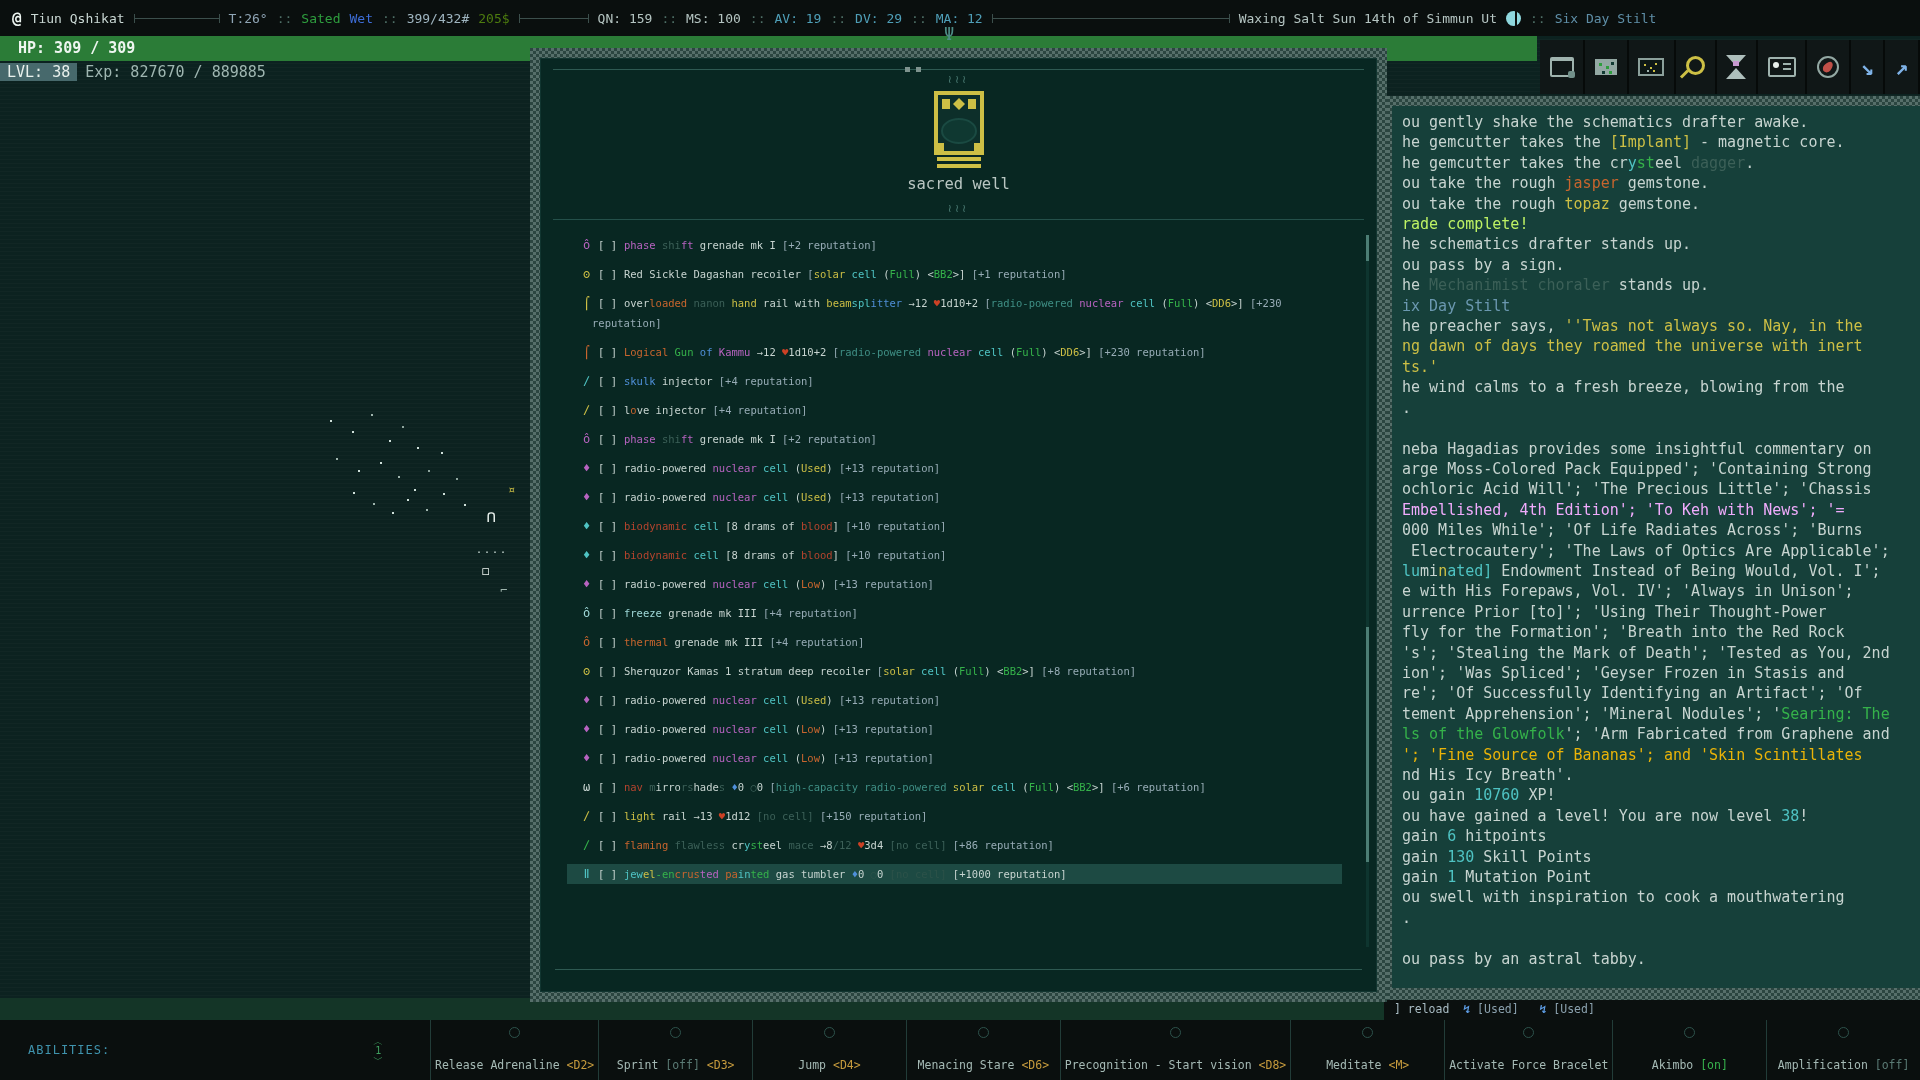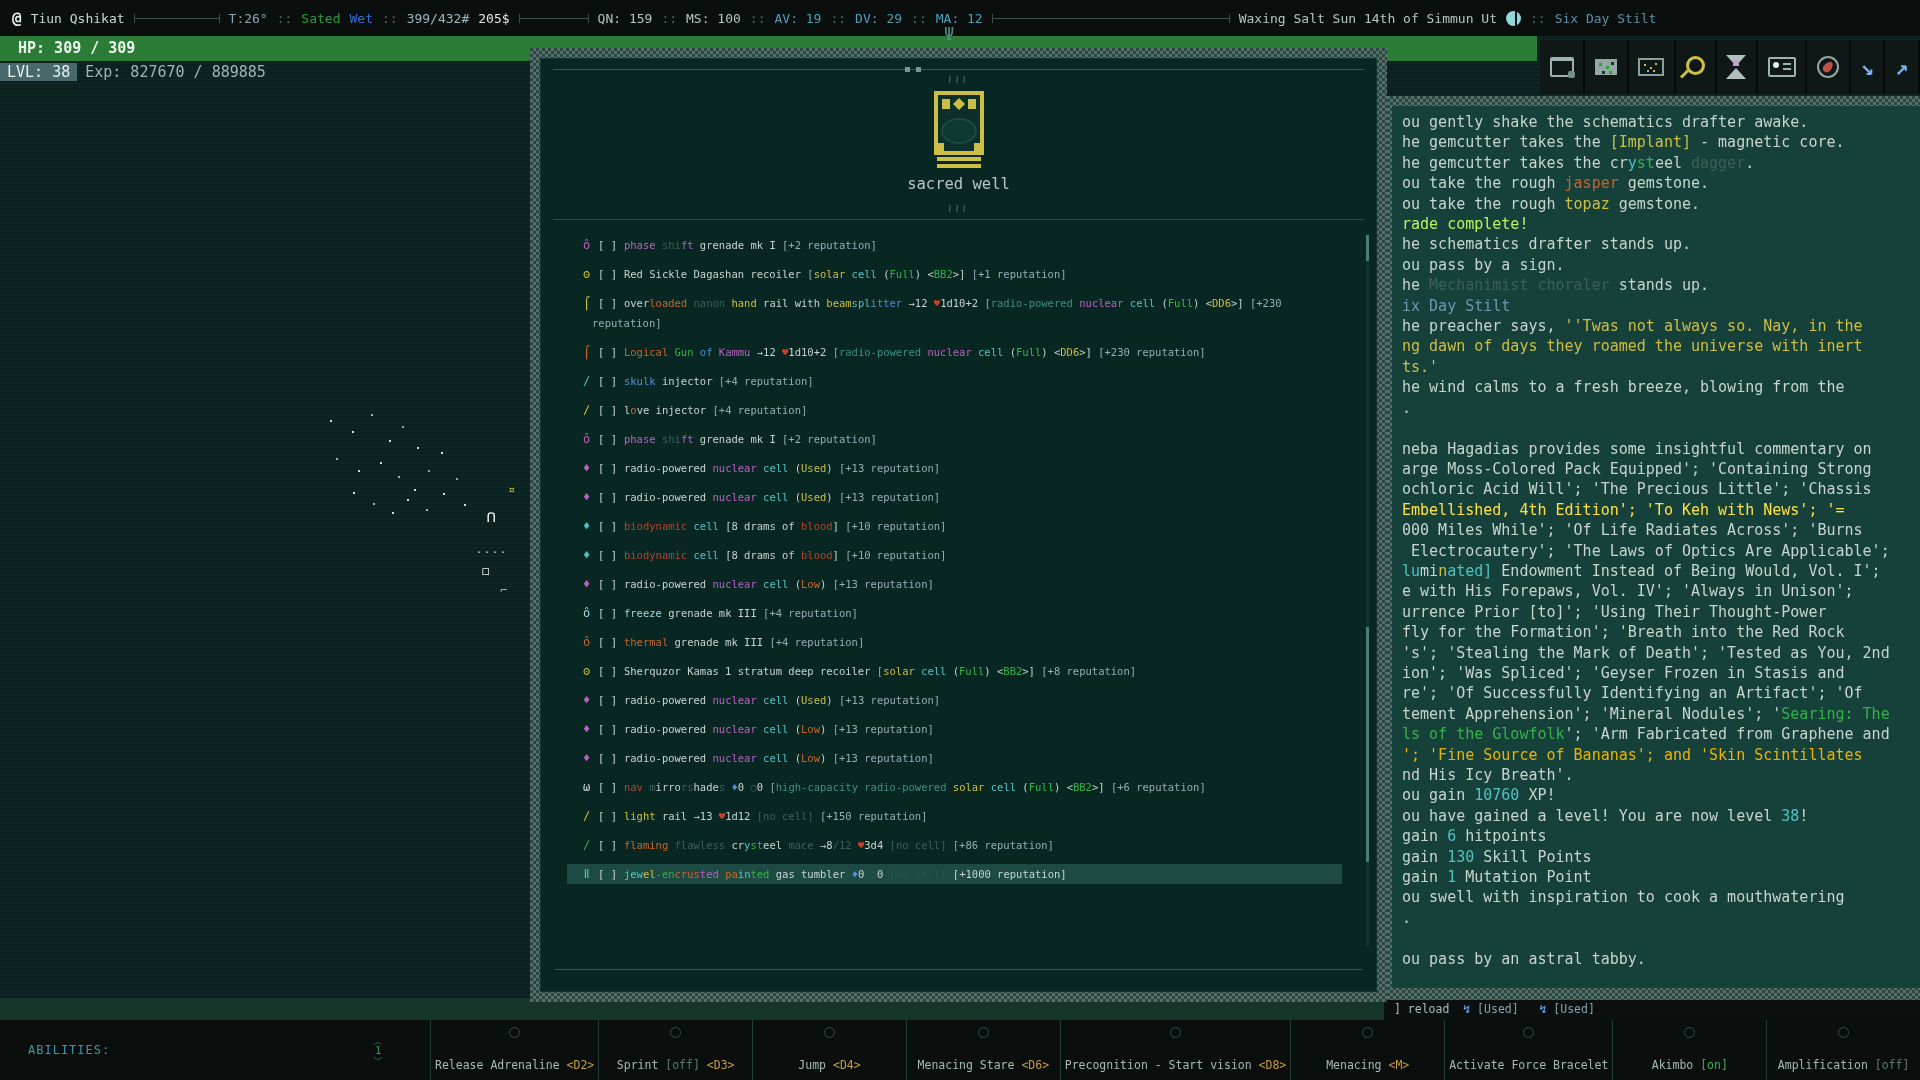--- a/index.html
+++ b/index.html
@@ -10,21 +10,21 @@
 
   
   #topbar{left:0;top:0;width:1920px;height:36px;background:#0a0f0e;z-index:5;
           display:flex;align-items:center;gap:9px;padding:0 12px;box-sizing:border-box;
           font-size:13px;color:#b0c1be;white-space:nowrap;}
   #topbar .sep2{color:#4e6f66;}
   .lineSep{height:1px;background:#3c4f4c;position:relative;flex:0 0 auto;}
   .lineSep::before,.lineSep::after{content:"";position:absolute;top:-4px;width:1px;height:9px;background:#3c4f4c;}
   .lineSep::before{left:0}.lineSep::after{right:0}
   .c-player{color:#cad8d4;} .c-temp{color:#8fa5b5;} .c-food{color:#2e9e3e;} .c-water{color:#3d6dd8;}
-  .c-weight{color:#9fb5c0;} .c-money{color:#e5e5e5;} .c-stat{color:#b5c5c2;} .c-def{color:#4f9fb8;}
+  .c-weight{color:#9fb5c0;} .c-money{color:#4d7c0f;} .c-stat{color:#b5c5c2;} .c-def{color:#4f9fb8;}
   .c-date{color:#b5c5c2;} .c-place{color:#5f8fa8;}
   #player-glyph{color:#eef6f2;font-size:16px;font-weight:bold;}
   #moon{width:15px;height:15px;border-radius:50%;background:#8fd8de;position:relative;flex:0 0 auto;}
   #moon::after{content:"";position:absolute;right:4px;top:0;width:2px;height:15px;background:#0a0f0e;}
 
   
   #hpbar{left:0;top:36px;width:1537px;height:25px;background:#2b7c37;z-index:2;
          font-size:15px;font-weight:bold;color:#eef6f0;line-height:25px;padding-left:18px;box-sizing:border-box;}
   #lvlrow{left:0;top:61px;width:520px;height:22px;z-index:2;font-size:15px;line-height:22px;white-space:nowrap;}
   #lvlchip{background:#47696c;color:#e9f1ed;padding:0 7px;}
@@ -208,21 +208,21 @@
         <div class="logline"><span style="color: rgb(107, 152, 176);">ix Day Stilt</span></div>
         <div class="logline"><span style="color: rgb(199, 212, 208);">he preacher says, </span><span style="color: rgb(205, 191, 69);">''Twas not always so. Nay, in the</span></div>
         <div class="logline"><span style="color: rgb(205, 191, 69);">ng dawn of days they roamed the universe with inert</span></div>
         <div class="logline"><span style="color: rgb(205, 191, 69);">ts.'</span></div>
         <div class="logline"><span style="color: rgb(199, 212, 208);">he wind calms to a fresh breeze, blowing from the</span></div>
         <div class="logline"><span style="color: rgb(199, 212, 208);">.</span></div>
         <div class="logline">&nbsp;</div>
         <div class="logline"><span style="color: rgb(199, 212, 208);">neba Hagadias provides some insightful commentary on</span></div>
         <div class="logline"><span style="color: rgb(199, 212, 208);">arge Moss-Colored Pack Equipped'; 'Containing Strong</span></div>
         <div class="logline"><span style="color: rgb(199, 212, 208);">ochloric Acid Will'; 'The Precious Little'; 'Chassis</span></div>
-        <div class="logline"><span style="color: #fde047;">Embellished, 4th Edition'; 'To Keh with News'; '=</span></div>
+        <div class="logline"><span style="color: #f0abfc;">Embellished, 4th Edition'; 'To Keh with News'; '=</span></div>
         <div class="logline"><span style="color: rgb(199, 212, 208);">000 Miles While'; 'Of Life Radiates Across'; 'Burns</span></div>
         <div class="logline"><span style="color: rgb(199, 212, 208);"> Electrocautery'; 'The Laws of Optics Are Applicable';</span></div>
         <div class="logline"><span style="color: rgb(79, 195, 195);">lu</span><span style="color: rgb(199, 212, 208);">mi</span><span style="color: rgb(205, 191, 69);">n</span><span style="color: rgb(79, 195, 195);">ated]</span><span style="color: rgb(199, 212, 208);"> Endowment Instead of Being Would, Vol. I';</span></div>
         <div class="logline"><span style="color: rgb(199, 212, 208);">e with His Forepaws, Vol. IV'; 'Always in Unison';</span></div>
         <div class="logline"><span style="color: rgb(199, 212, 208);">urrence Prior [to]'; 'Using Their Thought-Power</span></div>
         <div class="logline"><span style="color: rgb(199, 212, 208);">fly for the Formation'; 'Breath into the Red Rock</span></div>
         <div class="logline"><span style="color: rgb(199, 212, 208);">'s'; 'Stealing the Mark of Death'; 'Tested as You, 2nd</span></div>
         <div class="logline"><span style="color: rgb(199, 212, 208);">ion'; 'Was Spliced'; 'Geyser Frozen in Stasis and</span></div>
         <div class="logline"><span style="color: rgb(199, 212, 208);">re'; 'Of Successfully Identifying an Artifact'; 'Of</span></div>
         <div class="logline"><span style="color: rgb(199, 212, 208);">tement Apprehension'; 'Mineral Nodules'; '</span><span style="color: rgb(53, 178, 74);">Searing: The</span></div>
@@ -326,21 +326,21 @@
       <div class="acell">
         <div class="dot"></div>
         <div class="albl"><span>Menacing Stare</span><span class="akey"> &lt;D6&gt;</span></div>
       </div>
       <div class="acell">
         <div class="dot"></div>
         <div class="albl"><span>Precognition - Start vision</span><span class="akey"> &lt;D8&gt;</span></div>
       </div>
       <div class="acell">
         <div class="dot"></div>
-        <div class="albl"><span>Menacing</span><span class="akey"> &lt;M&gt;</span></div>
+        <div class="albl"><span>Meditate</span><span class="akey"> &lt;M&gt;</span></div>
       </div>
       <div class="acell">
         <div class="dot"></div>
         <div class="albl"><span>Activate Force Bracelet</span></div>
       </div>
       <div class="acell">
         <div class="dot"></div>
         <div class="albl"><span>Akimbo</span><span class="aon"> [on]</span></div>
       </div>
       <div class="acell">

